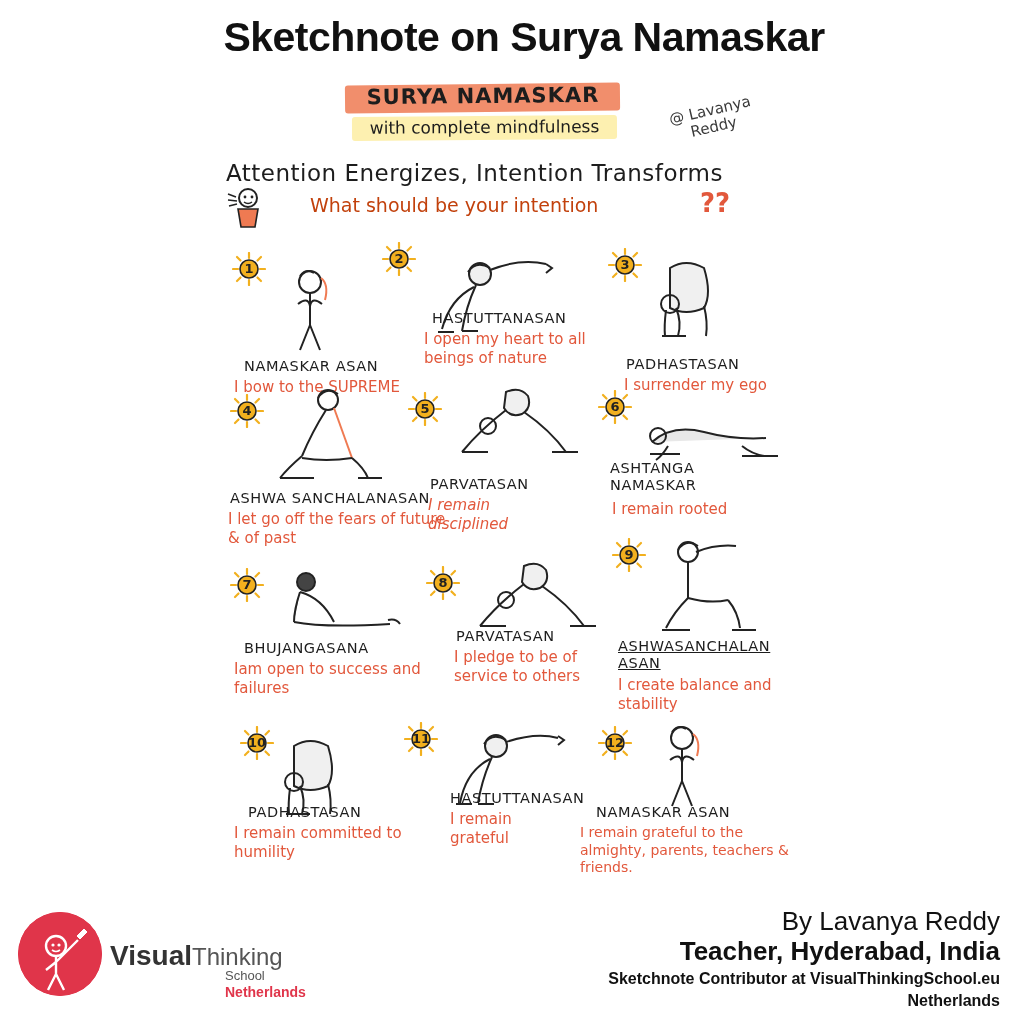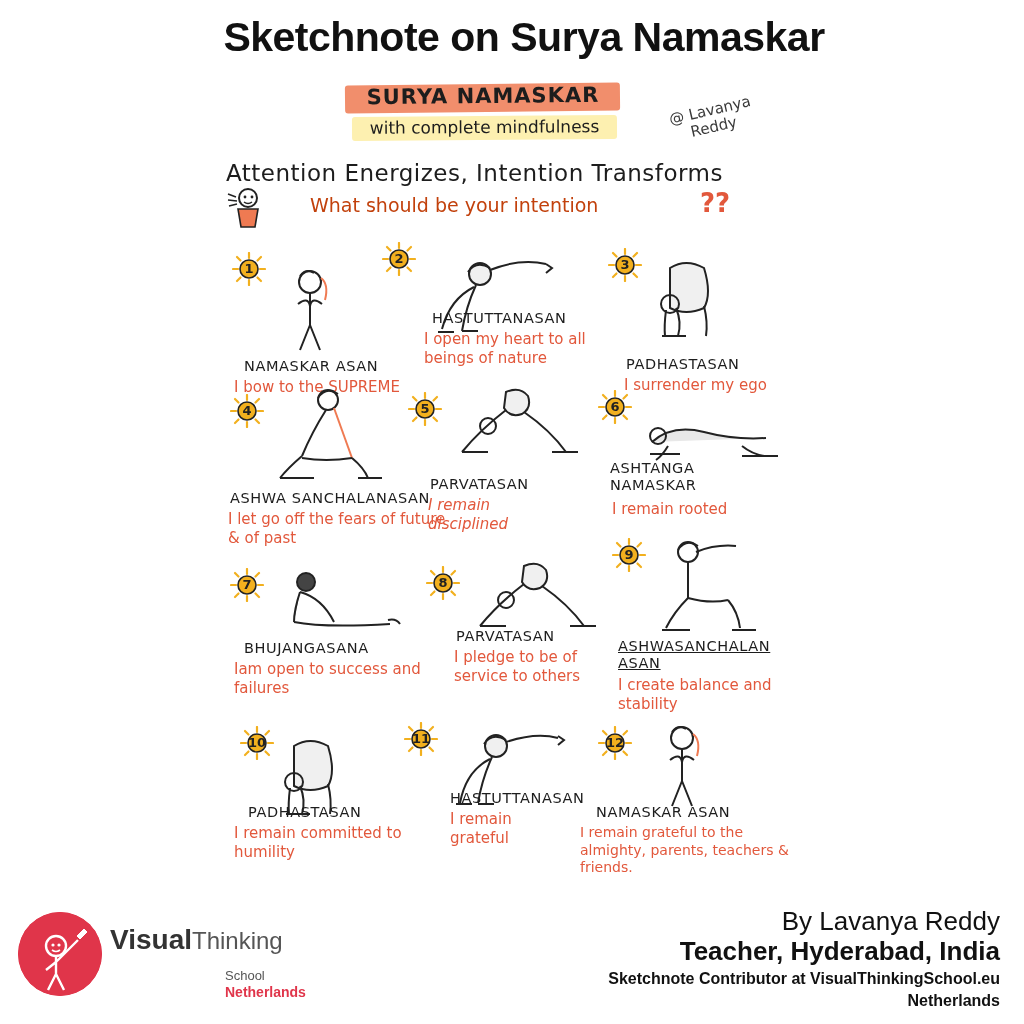--- a/index.html
+++ b/index.html
@@ -79,21 +79,21 @@
 
   
   .footer{
     position:absolute;left:0;top:900px;width:1024px;height:124px;
   }
   .logo-circle{
     position:absolute;left:18px;top:12px;width:84px;height:84px;border-radius:50%;
     background:#e0354a;
   }
   .logo-text{
-    position:absolute;left:110px;top:24px;font-size:28px;color:#333;font-weight:bold;
+    position:absolute;left:110px;top:40px;font-size:28px;color:#333;font-weight:bold;
   }
   .logo-text .vt{color:#333;}
   .logo-text .thin{font-weight:normal;color:#555;font-size:24px;}
   .logo-sub1{position:absolute;left:225px;top:68px;font-size:13px;color:#555;}
   .logo-sub2{position:absolute;left:225px;top:84px;font-size:14px;color:#e0354a;font-weight:bold;}
 
   .by-line{position:absolute;right:24px;top:6px;font-size:26px;font-weight:normal;color:#111;text-align:right;width:640px;}
   .by-line2{position:absolute;right:24px;top:36px;font-size:26px;font-weight:bold;color:#111;text-align:right;width:640px;}
   .by-line3{position:absolute;right:24px;top:70px;font-size:16px;font-weight:bold;color:#111;text-align:right;width:640px;}
   .by-line4{position:absolute;right:24px;top:92px;font-size:16px;font-weight:bold;color:#111;text-align:right;width:640px;}

